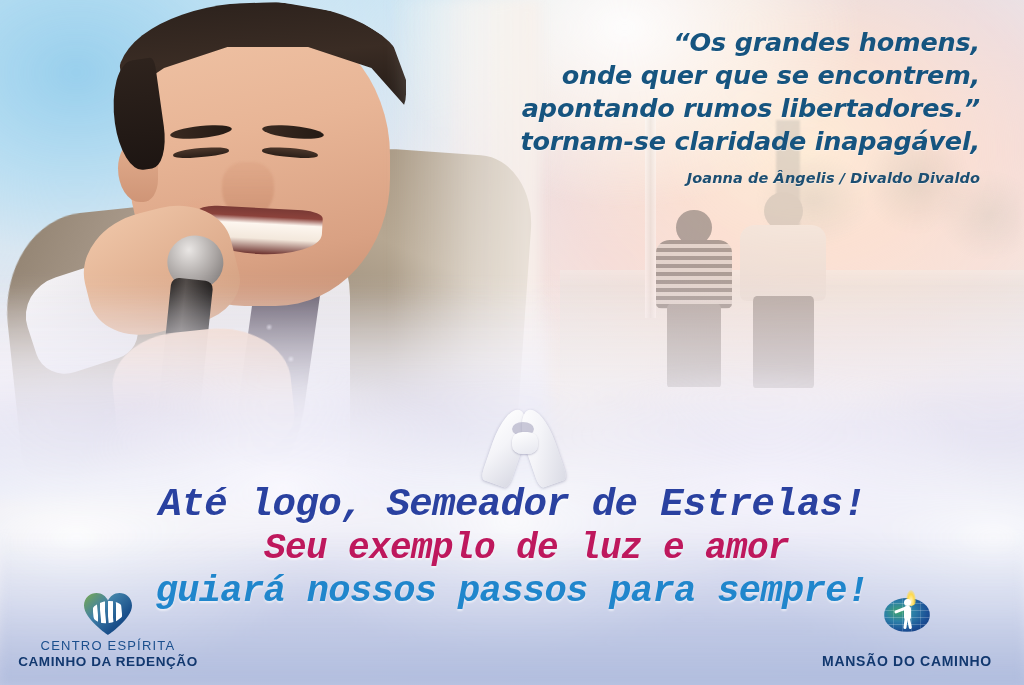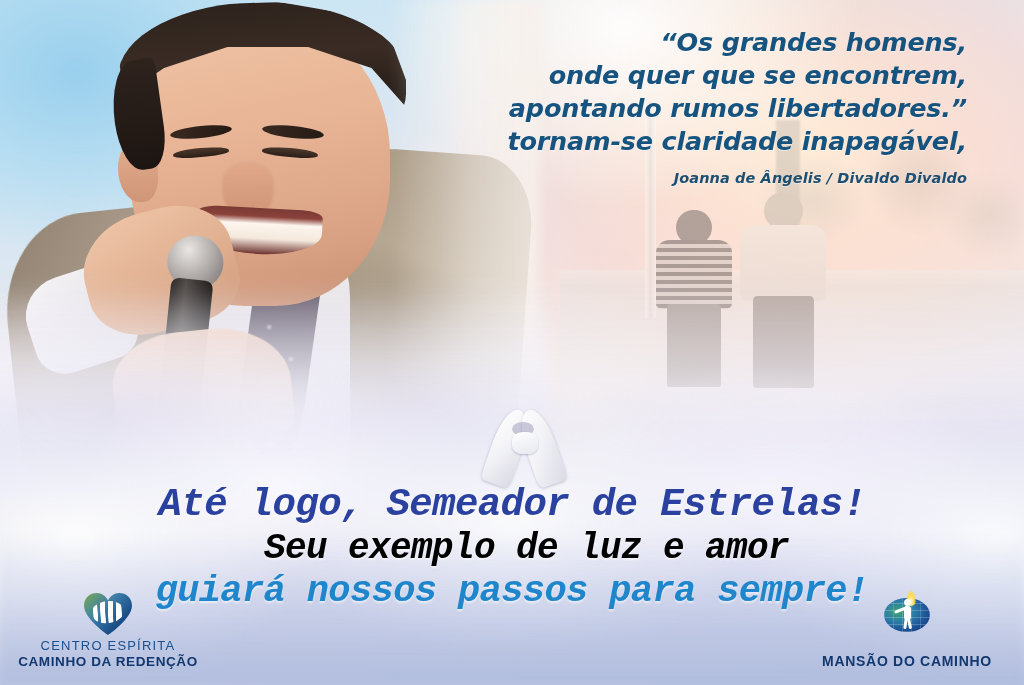--- a/index.html
+++ b/index.html
@@ -316,21 +316,21 @@
   }
   .portrait .fade-right {
     position:absolute; right:-20px; top:0; width: 150px; bottom: 0;
     background: linear-gradient(90deg, rgba(255,255,255,0), rgba(250,246,242,.55) 55%, rgba(247,240,234,.85));
     filter: blur(6px);
   }
 
   
   .quote-block {
     position: absolute;
-    right: 57px; top: 26px;
+    right: 44px; top: 26px;
     width: 560px;
     text-align: right;
   }
   .quote-line {
     font-family: "DejaVu Sans", sans-serif;
     font-style: italic;
     font-weight: bold;
     font-size: 25.5px;
     line-height: 33px;
     letter-spacing: -0.2px;
@@ -387,21 +387,21 @@
   }
   .hl-line {
     font-family: Liberation Mono, monospace;
     font-weight: bold;
     font-style: italic;
     letter-spacing: -0.6px;
     line-height: 1.0;
     white-space: nowrap;
   }
   .hl-1 { font-size: 39px; color: #2a41a0; text-shadow: 0 2px 2px rgba(255,255,255,.55); }
-  .hl-2 { font-size: 36px; color: #000000; margin-top: 6px; text-shadow: 0 2px 2px rgba(255,255,255,.55); padding-left: 29px; }
+  .hl-2 { font-size: 36px; color: #be185d; margin-top: 6px; text-shadow: 0 2px 2px rgba(255,255,255,.55); padding-left: 29px; }
   .hl-3 { font-size: 37px; color: #2086cc; margin-top: 6px; text-shadow: 0 2px 2px rgba(255,255,255,.55); }
 
   
   .logo-left {
     position: absolute; left: 10px; bottom: 16px;
     width: 196px; text-align: center;
   }
   .logo-right {
     position: absolute; right: 12px; bottom: 16px;
     width: 210px; text-align: center;

